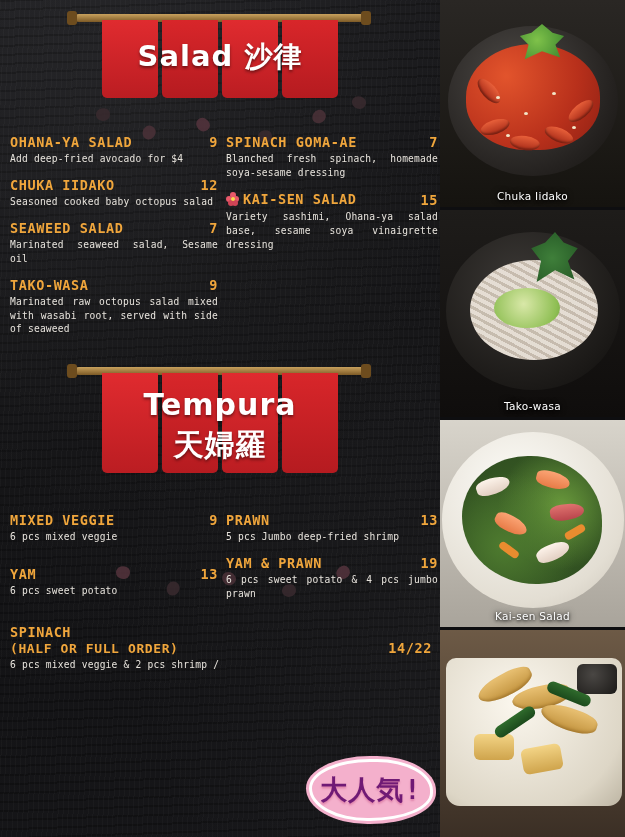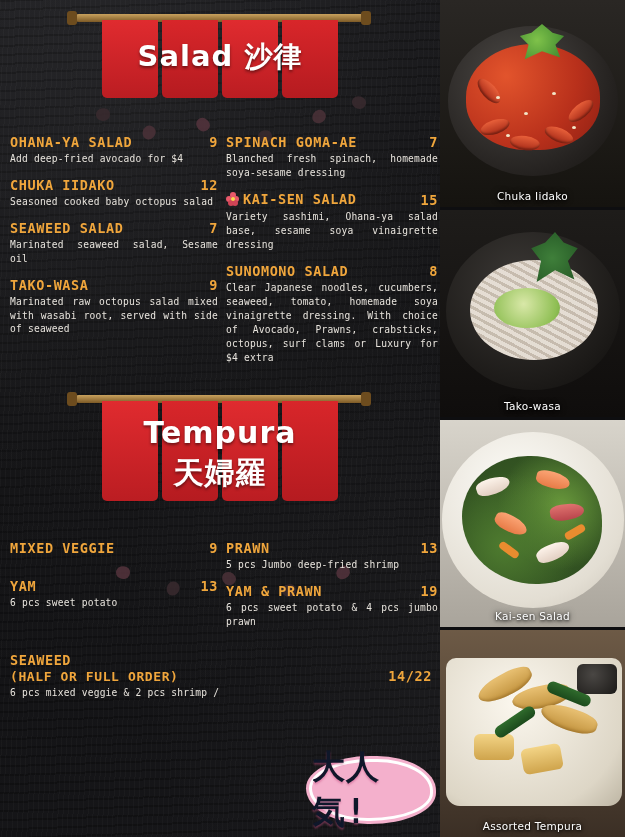--- a/index.html
+++ b/index.html
@@ -183,22 +183,22 @@
     width: 124px; height: 62px;
     background: #f4b0cc;
     border: 3px solid #ffffff;
     border-radius: 50% 46% 52% 48% / 48% 52% 46% 54%;
     box-shadow: 0 0 0 3px #f4b0cc;
     display: flex;
     align-items: center;
     justify-content: center;
   }
   .sticker .txt {
-    color: #0f172a;
-    font-size: 33px;
+    color: #701a75;
+    font-size: 27px;
     font-weight: bold;
     letter-spacing: 1px;
     text-shadow: 0 2px 2px rgba(200,80,130,.45);
   }
 
   
   .photos {
     position: absolute;
     right: 0; top: 0;
     width: 185px; height: 837px;
@@ -457,27 +457,20 @@
                   <span></span>
                   <span class="core"></span>
               </span>
               <span>KAI-SEN SALAD</span>
             </span>
             <span class="item-price">15</span>
           </div>
           <div class="item-desc">Variety sashimi, Ohana-ya salad base, sesame soya vinaigrette dressing</div>
         </div>
 
-        <div class="item">
-          <div class="item-head">
-            <span class="item-name">SUNOMONO SALAD</span>
-            <span class="item-price">8</span>
-          </div>
-          <div class="item-desc">Clear Japanese noodles, cucumbers, seaweed, tomato, homemade soya vinaigrette dressing. With choice of Avocado, Prawns, crabsticks, octopus, surf clams or Luxury for $4 extra</div>
-        </div>
 
       </div>
     </div>
 
     <div class="banner" id="tempura-banner">
       <div class="rod"></div>
       <div class="panels">
         <div class="panel"></div>
         <div class="panel"></div>
         <div class="panel"></div>
@@ -488,20 +481,21 @@
     </div>
 
     <div class="items tempura-items">
       <div class="col">
 
         <div class="item">
           <div class="item-head">
             <span class="item-name">MIXED VEGGIE</span>
             <span class="item-price">9</span>
           </div>
+          <div class="item-desc">6 pcs mixed veggie</div>
         </div>
 
         <div class="item" style="margin-top:22px;">
           <div class="item-head">
             <span class="item-name">YAM</span>
             <span class="item-price">13</span>
           </div>
           <div class="item-desc">6 pcs sweet potato</div>
         </div>
 
@@ -523,21 +517,21 @@
             <span class="item-price">19</span>
           </div>
           <div class="item-desc">6 pcs sweet potato &amp; 4 pcs jumbo prawn</div>
         </div>
 
       </div>
     </div>
 
     <div class="item assorted" style="padding:12px 8px 0 10px;">
       <div class="item-head">
-        <span>SEAWEED</span>
+        <span>SPINACH</span>
         <div class="assorted-row">
           <span class="sub">(HALF OR FULL ORDER)</span>
           <span class="item-price">14/22</span>
         </div>
       </div>
       <div class="item-desc" style="text-align:left;">
         <span>6 pcs mixed veggie &amp; 2 pcs shrimp /</span>
       </div>
     </div>
 
@@ -590,18 +584,17 @@
     <div class="photo ph4">
       <div class="plate"></div>
       <div class="sauce"></div>
       <div class="shrimp" style="left:36px;top:44px;transform:rotate(-28deg);"></div>
       <div class="shrimp" style="left:72px;top:56px;transform:rotate(-12deg);"></div>
       <div class="shrimp" style="left:100px;top:78px;transform:rotate(18deg);"></div>
       <div class="veg" style="left:34px;top:104px;"></div>
       <div class="veg" style="left:82px;top:116px;transform:rotate(-10deg);"></div>
       <div class="green" style="left:52px;top:86px;transform:rotate(-34deg);"></div>
       <div class="green" style="left:106px;top:58px;transform:rotate(22deg);"></div>
-      <div class="caption">Assorted Tempura</div>
     </div>
 
   </div>
 
 </div>
 
 </body></html>

